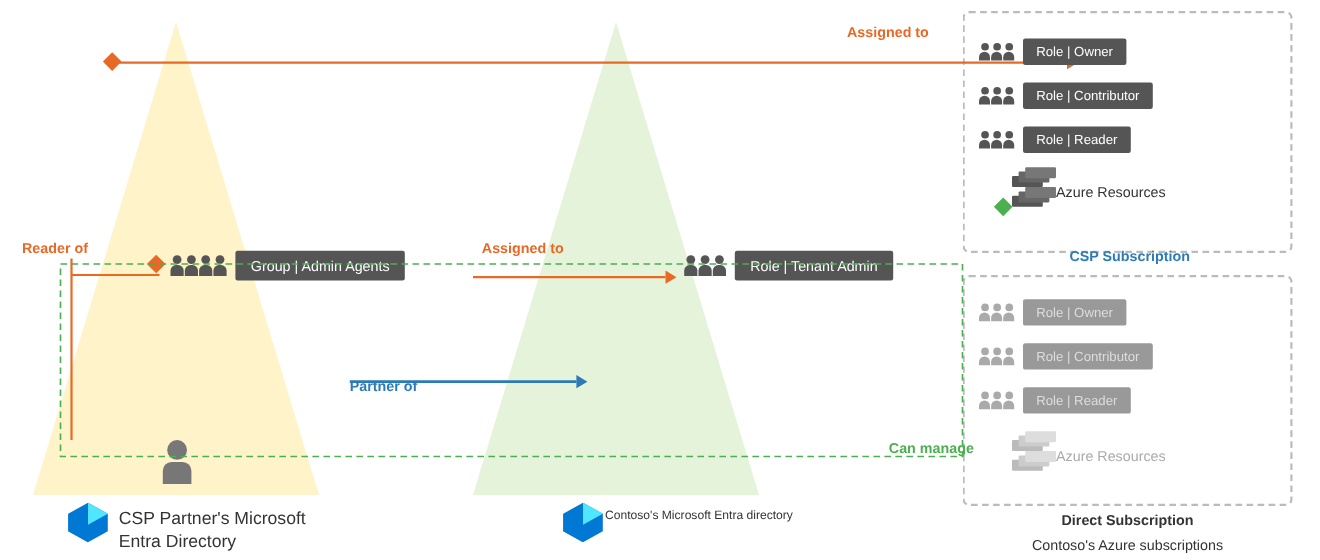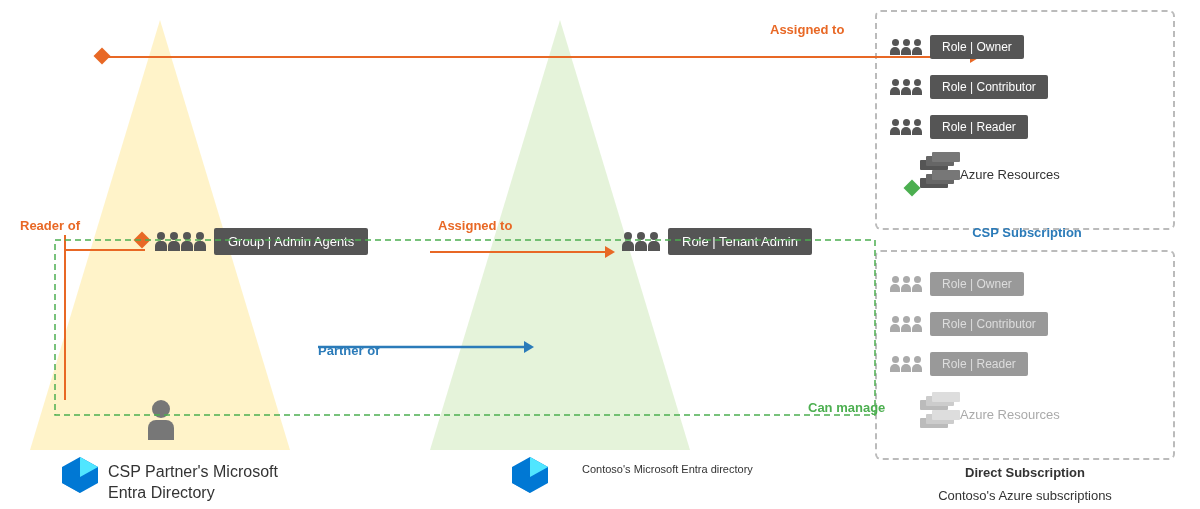--- a/index.html
+++ b/index.html
@@ -440,15 +440,15 @@
     <polygon points="20,2 38,12 20,22" fill="#50e6ff"></polygon>
     <polygon points="2,12 20,22 20,38 2,28" fill="#0078d4" opacity="0.7"></polygon>
   </svg>
   <div class="pos" style="left:108px; top:462px; font-size:16px; color:#333; max-width:180px; line-height:1.3;">CSP Partner's Microsoft Entra Directory</div>
 
   <svg class="pos entra-logo" style="left:510px; top:455px;" viewBox="0 0 40 40">
     <polygon points="20,2 38,12 38,28 20,38 2,28 2,12" fill="#0078d4"></polygon>
     <polygon points="20,2 38,12 20,22" fill="#50e6ff"></polygon>
     <polygon points="2,12 20,22 20,38 2,28" fill="#0078d4" opacity="0.7"></polygon>
   </svg>
-  <div class="pos" style="left:582px; top:462px; font-size:11px; color:#333; max-width:180px; line-height:1.3;">Contoso's Microsoft Entra directory</div>
+  <div class="pos" style="left:550px; top:462px; font-size:11px; color:#333; max-width:180px; line-height:1.3;">Contoso's Microsoft Entra directory</div>
 
 </div>
 
 </body></html>

